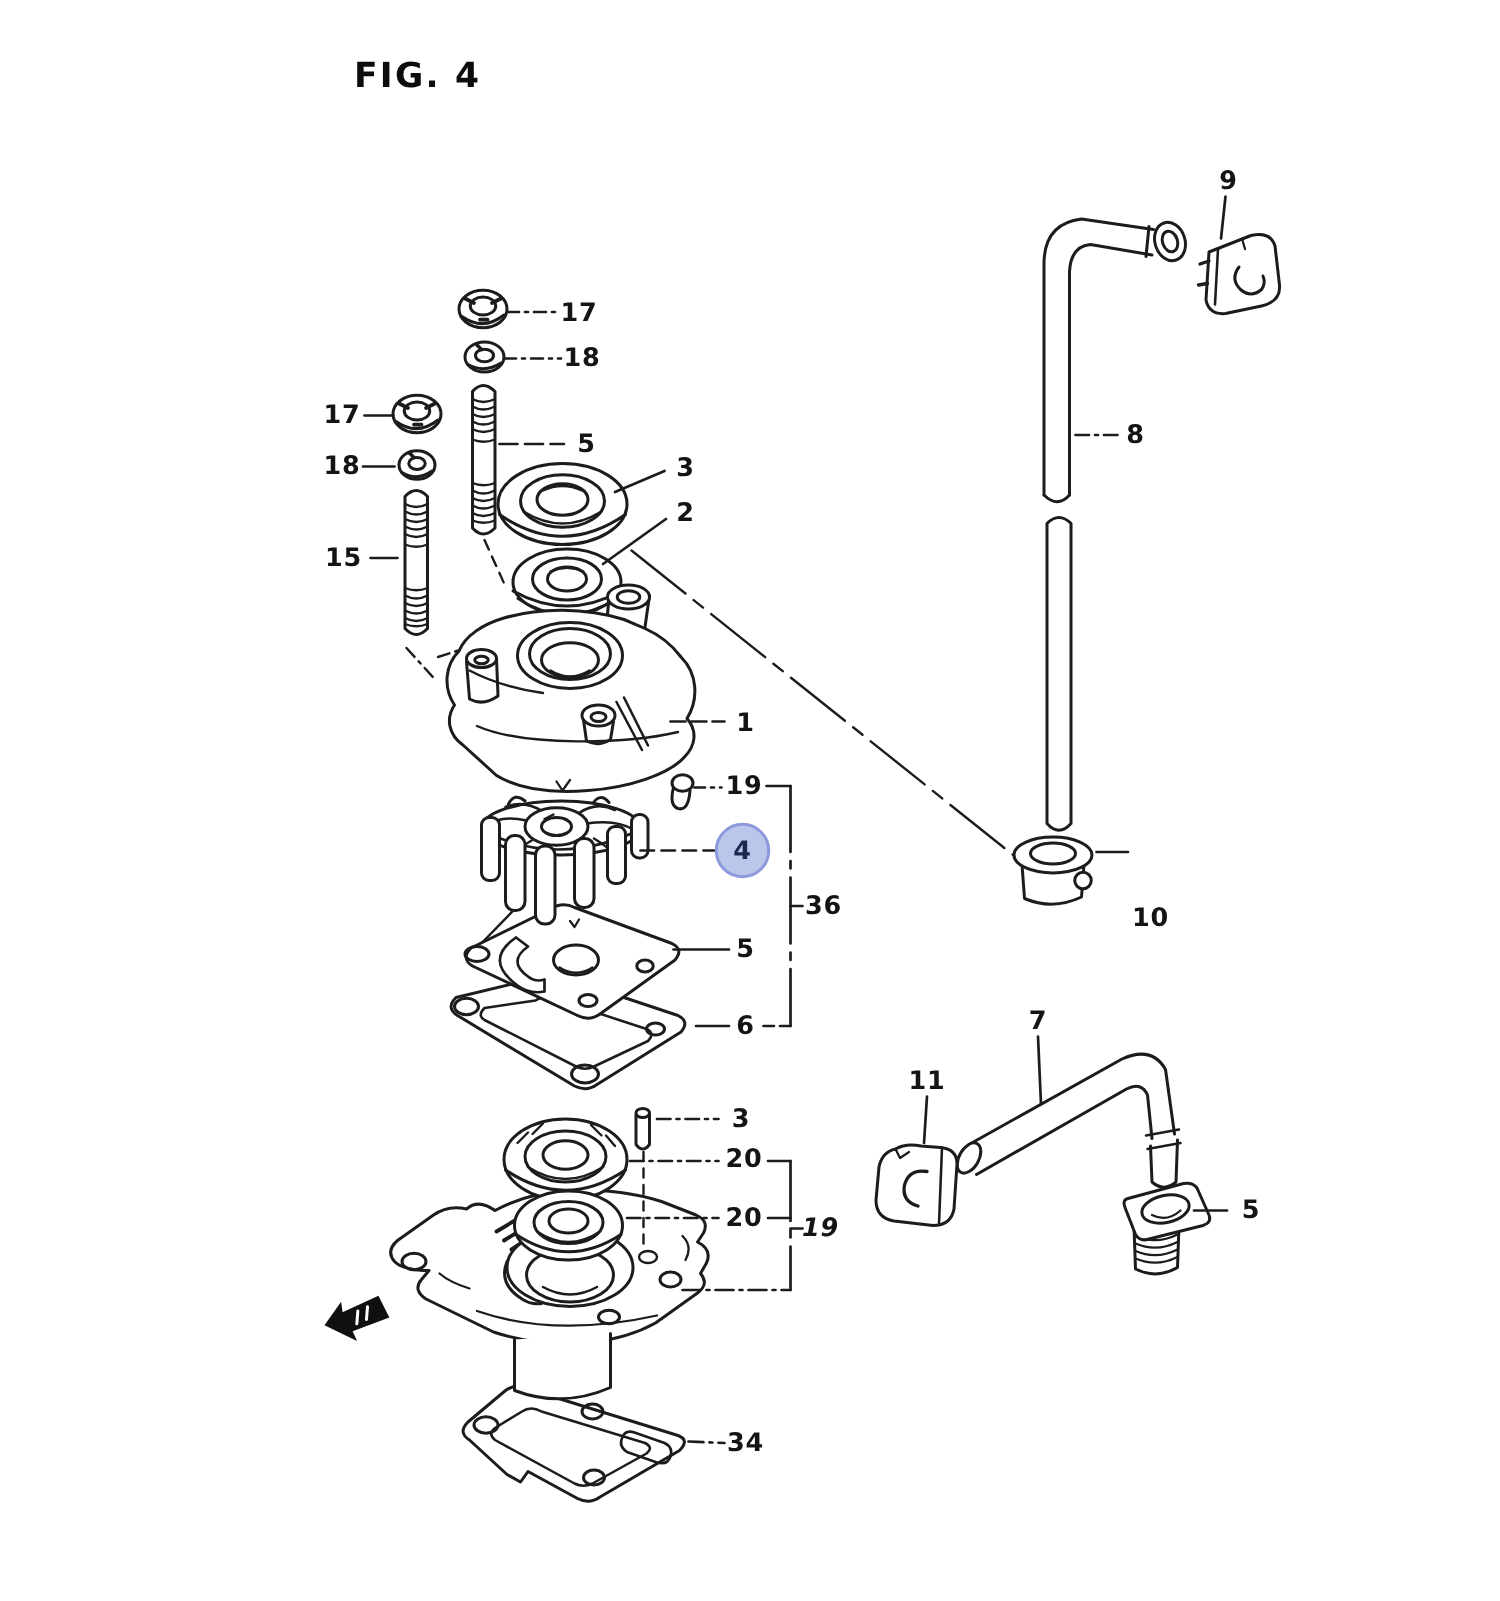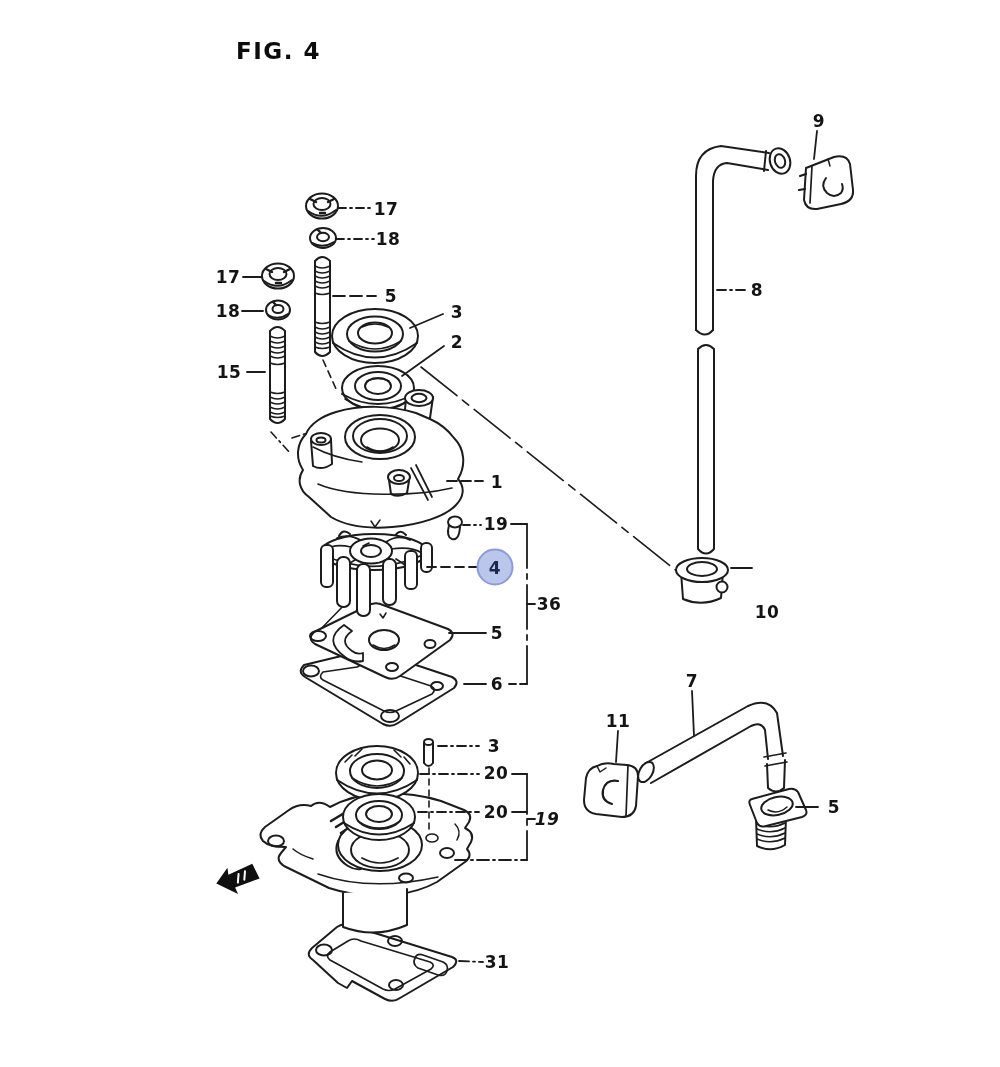--- a/index.html
+++ b/index.html
@@ -316,21 +316,21 @@
       <span class="callout" style="left: 497px; top: 482px;">1</span>
       <span class="callout" style="left: 496px; top: 524px;">19</span>
       <span class="callout hl" style="left: 495px; top: 567px;">4</span>
       <span class="callout" style="left: 549px; top: 604px;">36</span>
       <span class="callout" style="left: 497px; top: 633px;">5</span>
       <span class="callout" style="left: 497px; top: 684px;">6</span>
       <span class="callout" style="left: 494px; top: 746px;">3</span>
       <span class="callout" style="left: 496px; top: 773px;">20</span>
       <span class="callout" style="left: 496px; top: 812px;">20</span>
       <span class="callout" style="left: 547px; top: 819px; font-style: italic;">19</span>
-      <span class="callout" style="left: 497px; top: 962px;">31</span>
+      <span class="callout" style="left: 497px; top: 962px;">34</span>
       <span class="callout" style="left: 819px; top: 121px;">9</span>
       <span class="callout" style="left: 757px; top: 290px;">8</span>
       <span class="callout" style="left: 767px; top: 568px; margin-top: 44px;">10</span>
       <span class="callout" style="left: 618px; top: 721px;">11</span>
       <span class="callout" style="left: 692px; top: 681px;">7</span>
       <span class="callout" style="left: 834px; top: 807px;">5</span>
     </div>
 
 </div>
 

